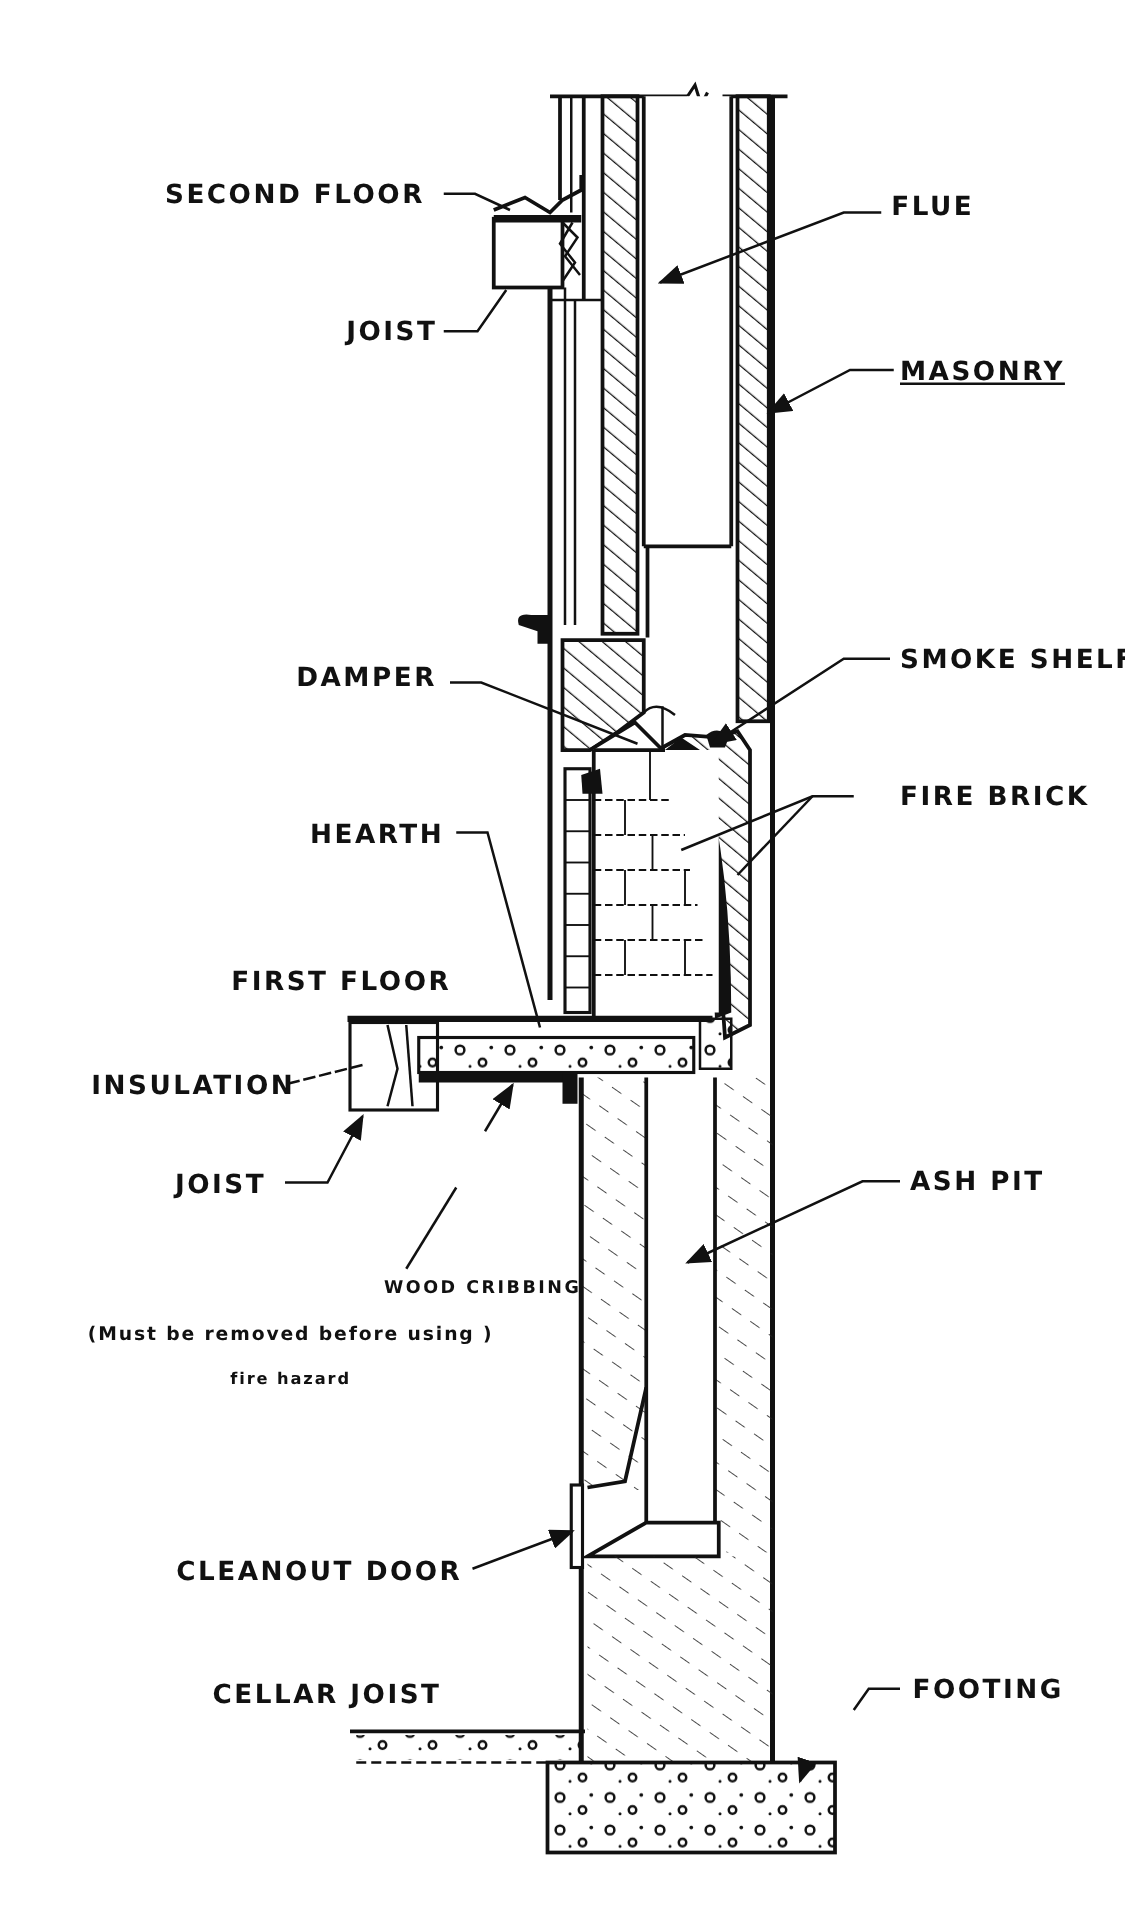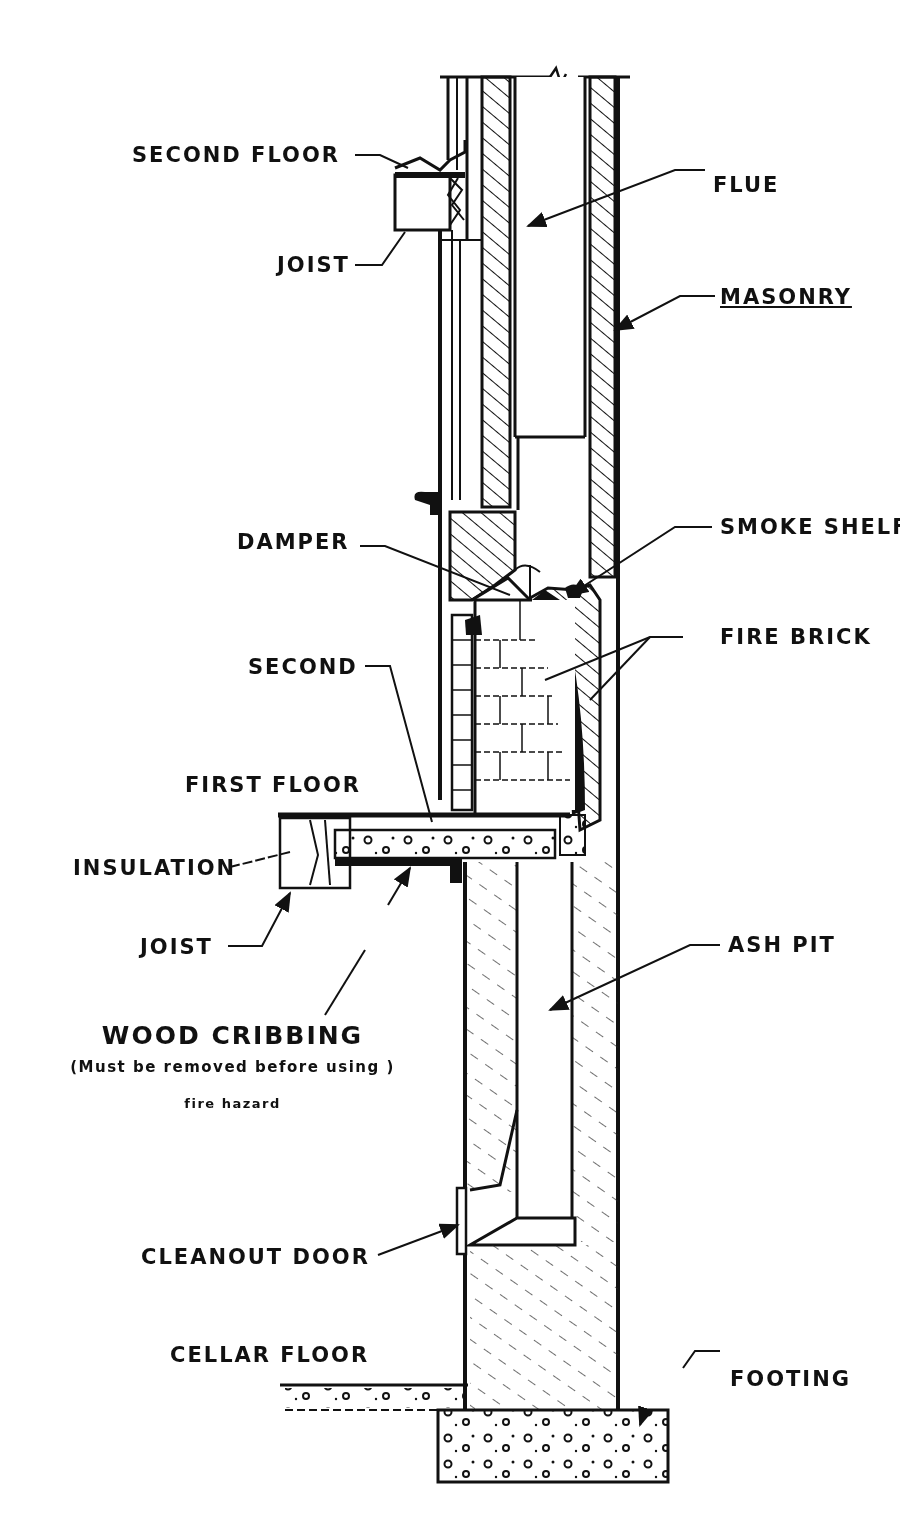--- a/index.html
+++ b/index.html
@@ -182,28 +182,28 @@
     <path d="M388,905 L410,868" class="s" stroke-width="2" marker-end="url(#arr)"></path>
     <path d="M720,945 L690,945 L550,1010" class="s" stroke-width="2" marker-end="url(#arr)"></path>
     <path d="M378,1255 L458,1225" class="s" stroke-width="2" marker-end="url(#arr)"></path>
     <path d="M720,1351 L695,1351 L683,1368" class="s" stroke-width="2"></path>
     <path d="M645,1410 L640,1425" class="s" stroke-width="2" marker-end="url(#arr)"></path>
   </g>
 </svg>
 
 <div class="lbl" style="left:132px; top:145px;">SECOND FLOOR</div>
 <div class="lbl" style="left:277px; top:255px;">JOIST</div>
-<div class="lbl" style="left:713px; top:175px;">FLUE</div>
+<div class="lbl" style="left:713px; top:155px;">FLUE</div>
 <div class="lbl" style="left:720px; top:287px;text-decoration:underline;">MASONRY</div>
 <div class="lbl" style="left:237px; top:532px;">DAMPER</div>
 <div class="lbl" style="left:720px; top:517px;">SMOKE SHELF</div>
 <div class="lbl" style="left:720px; top:627px;">FIRE BRICK</div>
-<div class="lbl" style="left:248px; top:657px;">SECOND</div>
+<div class="lbl" style="left:248px; top:657px;">HEARTH</div>
 <div class="lbl" style="left:185px; top:775px;">FIRST FLOOR</div>
 <div class="lbl" style="left:45px; top:858px;margin-left:28px;">INSULATION</div>
 <div class="lbl" style="left:140px; top:937px;">JOIST</div>
 <div class="lbl" style="left:728px; top:935px;">ASH PIT</div>
-<div class="note" style="left:0; width:465px; top:1023px; font-size:25px; letter-spacing:2px;">WOOD  CRIBBING</div>
+<div class="note" style="left:0; width:465px; top:1023px; font-size:14px; letter-spacing:2px;text-align:right;">WOOD  CRIBBING</div>
 <div class="note" style="left:0; width:465px; top:1060px; font-size:15px;">(Must be removed before using )</div>
 <div class="note" style="left:0; width:465px; top:1097px; font-size:13px;">fire hazard</div>
 <div class="lbl" style="left:141px; top:1247px;">CLEANOUT DOOR</div>
-<div class="lbl" style="left:170px; top:1345px;">CELLAR FLOOR</div>
-<div class="lbl" style="left:730px; top:1369px;">FOOTING</div>
+<div class="lbl" style="left:170px; top:1345px;">CELLAR JOIST</div>
+<div class="lbl" style="left:730px; top:1341px;">FOOTING</div>
 
 </body></html>

